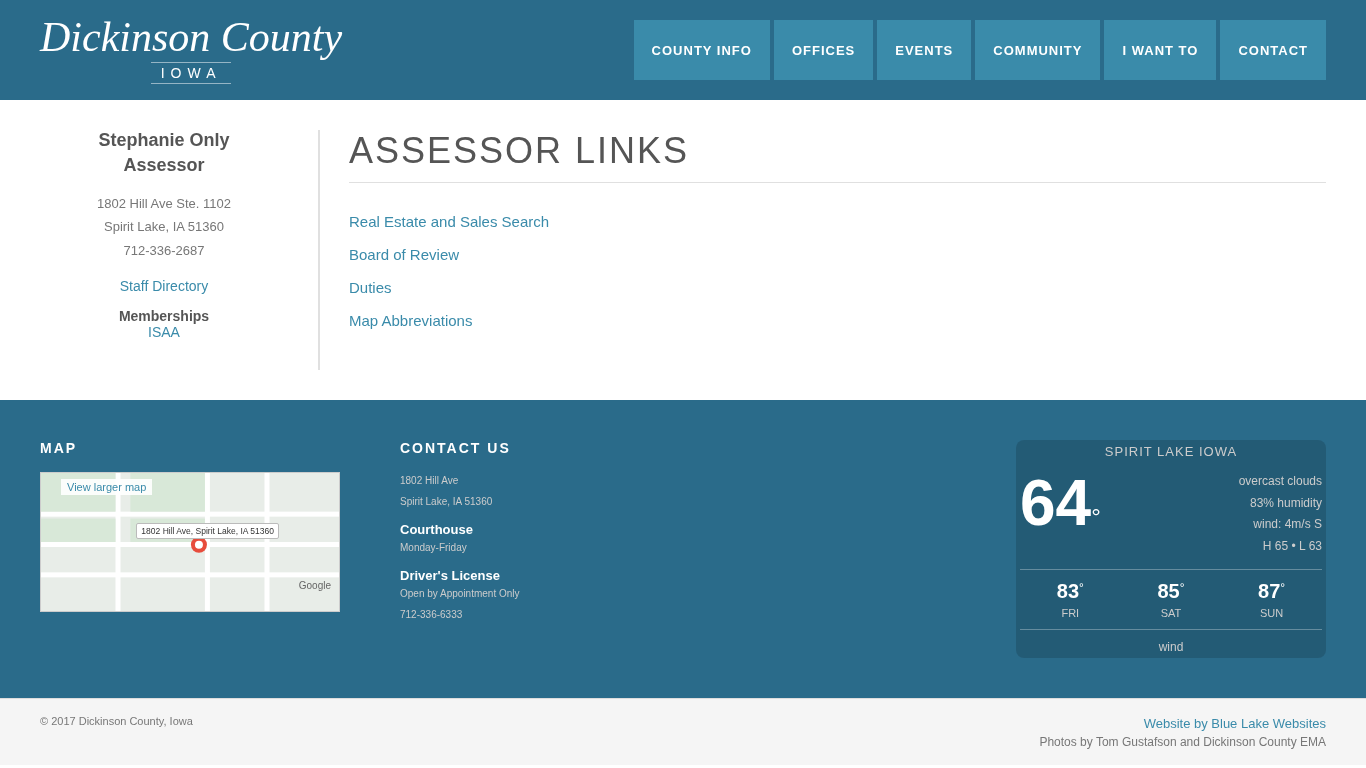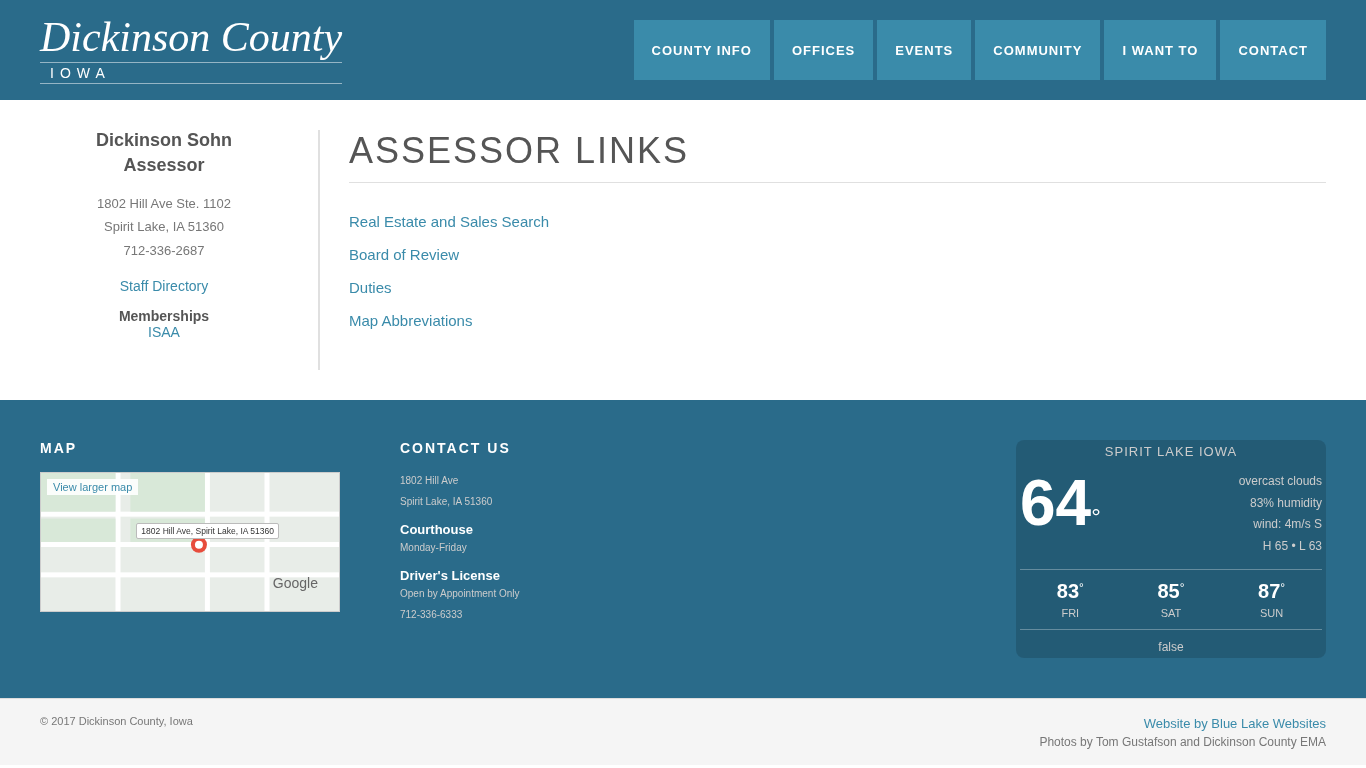--- a/index.html
+++ b/index.html
@@ -10,20 +10,21 @@
       background-color: #2a6b8a;
       display: flex;
       align-items: center;
       justify-content: space-between;
       padding: 0 40px;
       height: 100px;
     }
     .logo-area {
       display: flex;
       flex-direction: column;
+      align-items: center;
     }
     .logo-title {
       font-family: Georgia, serif;
       font-size: 42px;
       color: #fff;
       font-style: italic;
       font-weight: normal;
       line-height: 1;
     }
     .logo-subtitle {
@@ -299,21 +300,21 @@
     <button class="nav-item">EVENTS</button>
     <button class="nav-item">COMMUNITY</button>
     <button class="nav-item">I WANT TO</button>
     <button class="nav-item">CONTACT</button>
   </nav>
 </header>
 
 <div class="main-content">
 
   <aside class="sidebar">
-    <div class="sidebar-name">Dickinson Sohn</div>
+    <div class="sidebar-name">Stephanie Only</div>
     <div class="sidebar-title">Assessor</div>
     <div class="sidebar-address">
       <span>1802 Hill Ave Ste. 1102</span><br>
       <span>Spirit Lake, IA 51360</span><br>
       <span>712-336-2687</span>
     </div>
     <a class="sidebar-link" href="#">Staff Directory</a>
     <div class="sidebar-memberships-label">Memberships</div>
     <a class="sidebar-link" href="#">ISAA</a>
   </aside>
@@ -347,23 +348,23 @@
           <rect x="75%" y="0" width="5" height="100%" fill="#ffffff"></rect>
 
           <rect x="0" y="0" width="25%" height="28%" fill="#d8e8d8"></rect>
           <rect x="30%" y="0" width="25%" height="28%" fill="#d8e8d8"></rect>
           <rect x="0" y="33%" width="25%" height="17%" fill="#d8e8d8"></rect>
           <rect x="30%" y="33%" width="25%" height="17%" fill="#d8e8d8"></rect>
 
           <circle cx="53%" cy="52%" r="8" fill="#e74c3c"></circle>
           <circle cx="53%" cy="52%" r="4" fill="#fff"></circle>
         </svg>
-        <div class="map-label-overlay" style="position:absolute;top:6px;left:6px;background:rgba(255,255,255,0.9);padding:2px 6px;font-size:11px;color:#3a8baa;cursor:pointer;">View larger map</div>
+        <div class="map-label-overlay" style="position:absolute;top:6px;left:20px;background:rgba(255,255,255,0.9);padding:2px 6px;font-size:11px;color:#3a8baa;cursor:pointer;">View larger map</div>
         <div style="position:absolute;top:36%;left:32%;background:#fff;border:1px solid #bbb;border-radius:2px;padding:2px 4px;font-size:8.5px;color:#333;white-space:nowrap;z-index:10;">1802 Hill Ave, Spirit Lake, IA 51360</div>
-        <div style="position:absolute;bottom:20px;right:21px;font-size:14px;color:#666;">Google</div>
+        <div style="position:absolute;bottom:20px;right:8px;font-size:10px;color:#666;">Google</div>
       </div>
       <div class="map-footer-bar">
         
         
         
         
       </div>
     </div>
   </div>
 
@@ -407,21 +408,21 @@
           <div class="forecast-label">SAT</div>
         </div>
         <div class="forecast-day">
           <div>
             <span class="forecast-temp">87</span><span class="forecast-deg">°</span>
           </div>
           <div class="forecast-label">SUN</div>
         </div>
       </div>
       <hr class="weather-divider">
-      <div class="weather-false">false</div>
+      <div class="weather-false">wind</div>
     </div>
   </div>
 </footer>
 
 <div class="bottom-footer">
   <span class="copyright">© 2017 Dickinson County, Iowa</span>
   <div class="bottom-right">
     <a class="website-credit" href="#">Website by Blue Lake Websites</a>
     <div class="photo-credit">Photos by Tom Gustafson and Dickinson County EMA</div>
   </div>

